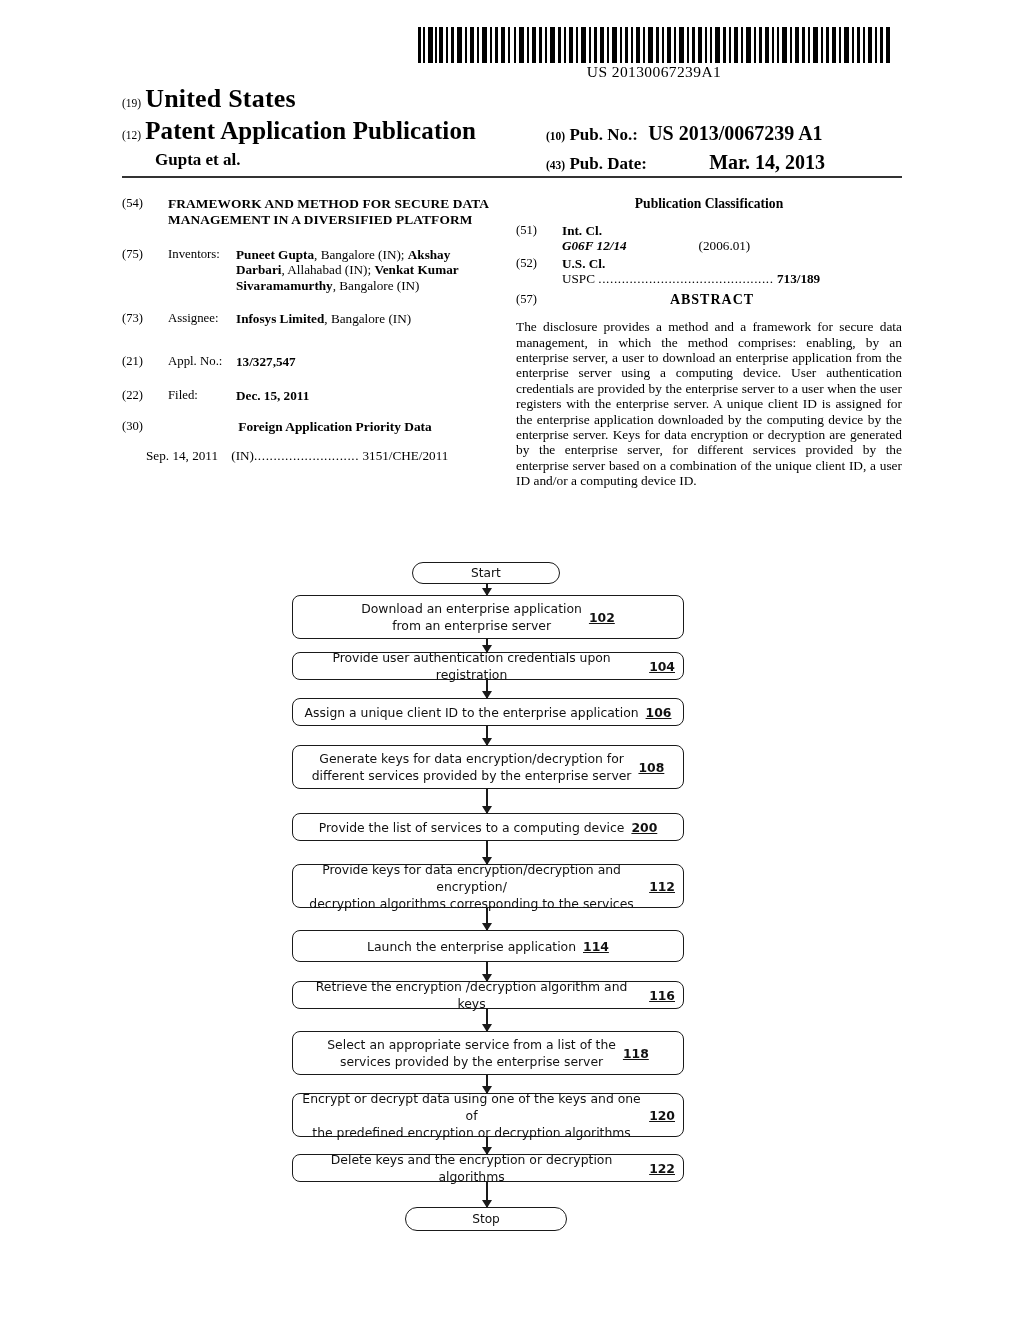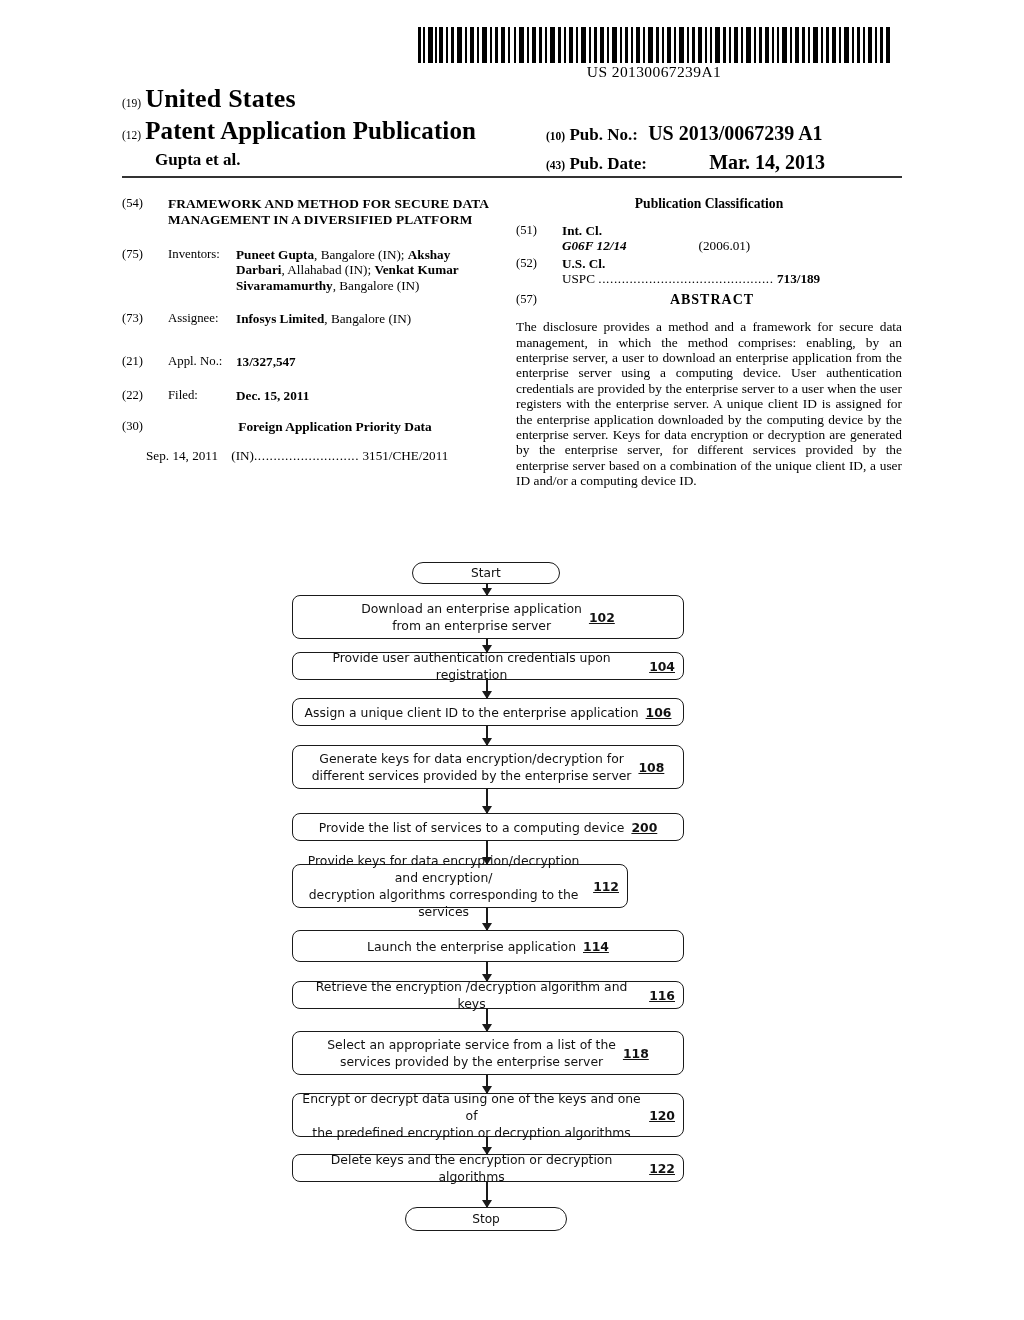--- a/index.html
+++ b/index.html
@@ -456,21 +456,21 @@
       <span class="ref">108</span>
   </div>
   <div class="fc-arrow" style="left:486px; top:234px; height:24px;"></div>
 
   <div class="fc-node" style="left:292px; top:258px; width:392px; height:28px;">
     <span>Provide the list of services to a computing device</span>
       <span class="ref">200</span>
   </div>
   <div class="fc-arrow" style="left:486px; top:286px; height:23px;"></div>
 
-  <div class="fc-node" style="left:292px; top:309px; width:336px; height:44px;">
+  <div class="fc-node" style="left:292px; top:309px; width:392px; height:44px;">
     <span style="white-space:pre-line;">Provide keys for data encryption/decryption and encryption/
 decryption algorithms corresponding to the services</span>
       <span class="ref">112</span>
   </div>
   <div class="fc-arrow" style="left:486px; top:353px; height:22px;"></div>
 
   <div class="fc-node" style="left:292px; top:375px; width:392px; height:32px;">
     <span>Launch the enterprise application</span>
       <span class="ref">114</span>
   </div>

